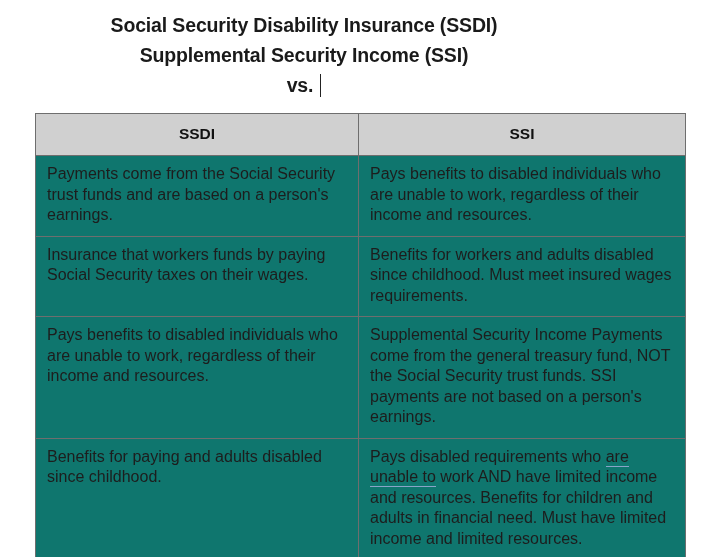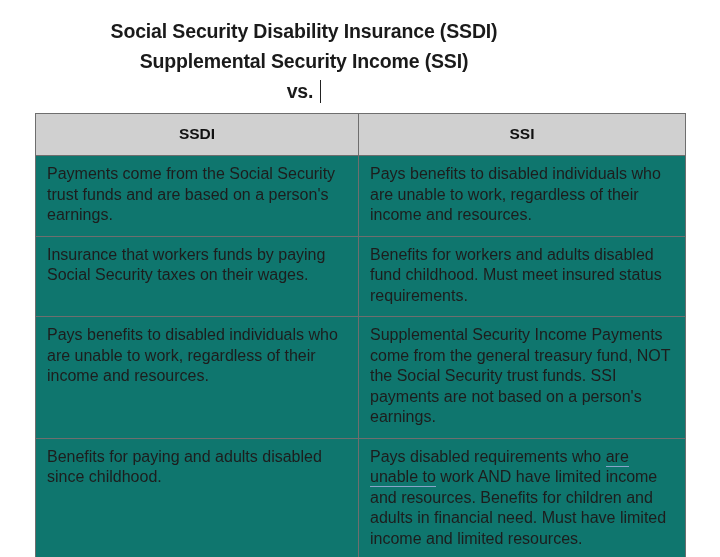--- a/index.html
+++ b/index.html
@@ -19,21 +19,21 @@
     position: relative;
     width: 720px;
     height: 557px;
     background: #ffffff;
   }
 
   
   .title-block {
     position: absolute;
     left: 0;
-    top: 16px;
+    top: 10px;
     width: 608px;
     text-align: center;
   }
   .title-line {
     font-size: 19.5px;
     font-weight: bold;
     letter-spacing: -0.15px;
     line-height: 30px;
     color: #1a1a1a;
     white-space: nowrap;
@@ -120,21 +120,21 @@
         <th>SSI</th>
       </tr>
     </thead>
     <tbody>
       <tr class="row-1">
         <td>Payments come from the Social Security trust funds and are based on a person's earnings.</td>
         <td>Pays benefits to disabled individuals who are unable to work, regardless of their income and resources.</td>
       </tr>
       <tr class="row-2">
         <td>Insurance that workers funds by paying Social Security taxes on their wages.</td>
-        <td>Benefits for workers and adults disabled fund childhood. Must meet insured status requirements.</td>
+        <td>Benefits for workers and adults disabled since childhood. Must meet insured wages requirements.</td>
       </tr>
       <tr class="row-3">
         <td>Pays benefits to disabled individuals who are unable to work, regardless of their income and resources.</td>
         <td>Supplemental Security Income Payments come from the general treasury fund, NOT the Social Security trust funds. SSI payments are not based on a person's earnings.</td>
       </tr>
       <tr class="row-4">
         <td>Benefits for paying and adults disabled since childhood.</td>
         <td><span>Pays disabled requirements who </span><span class="grammar-underline">are unable to</span><span> work AND have limited income and resources. Benefits for children and adults in financial need. Must have limited income and limited resources.</span></td>
       </tr>
     </tbody>

